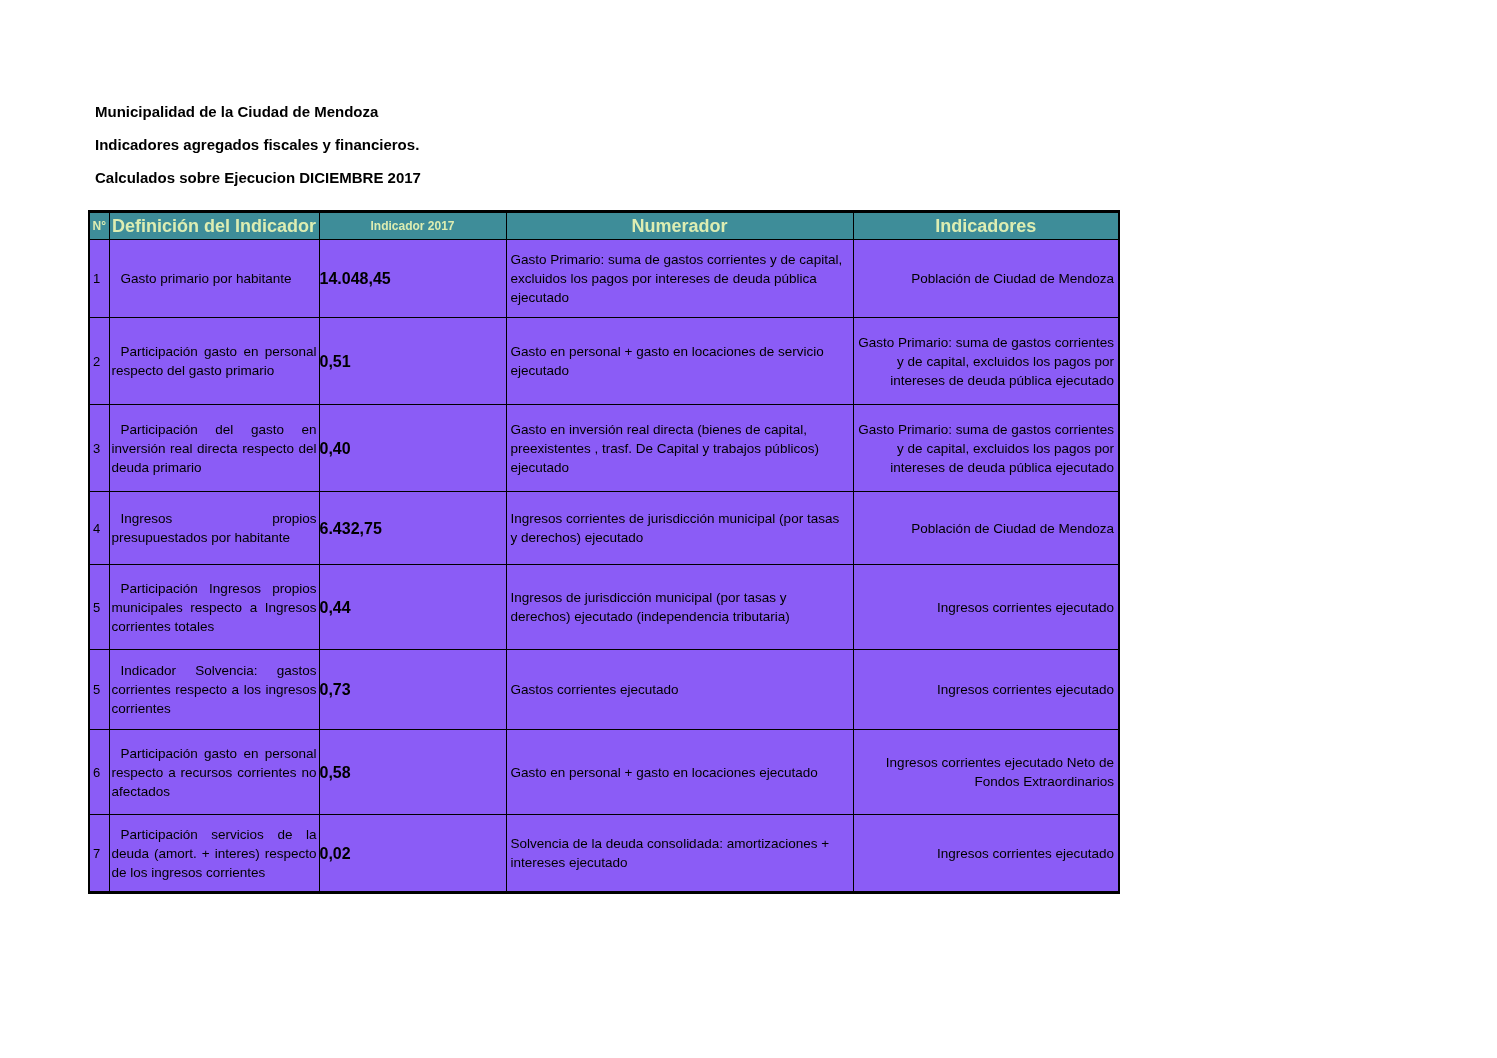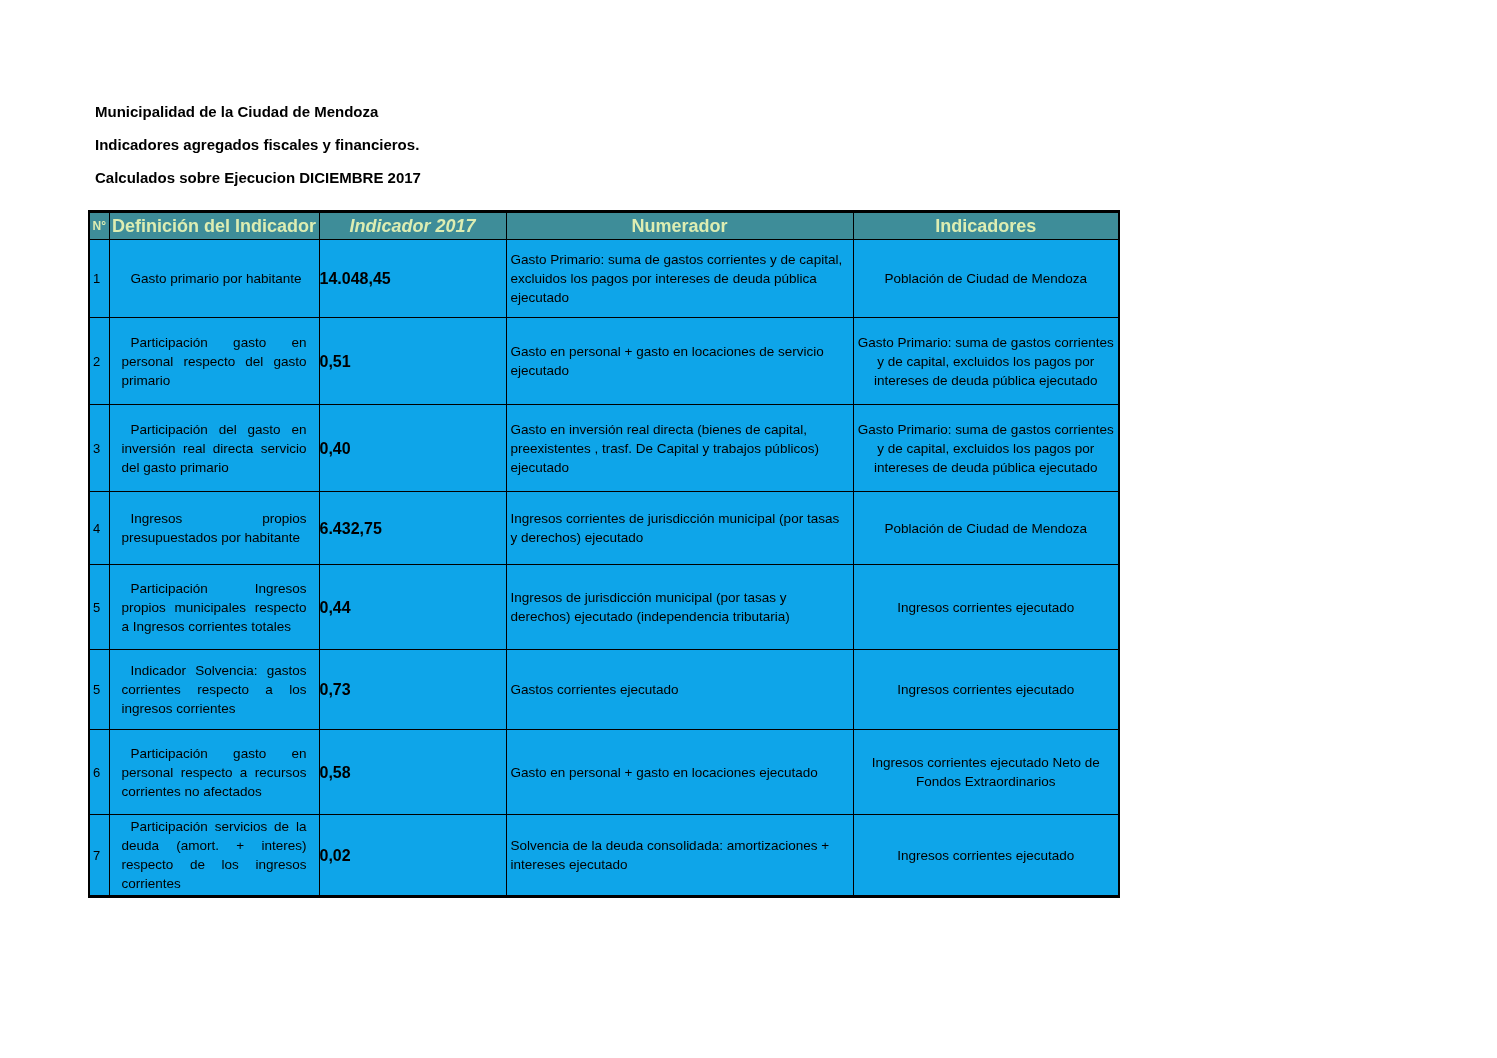--- a/index.html
+++ b/index.html
@@ -36,34 +36,34 @@
     border: 1px solid #000;
     font-weight: bold;
     font-size: 18px;
     height: 28px;
     text-align: center;
     vertical-align: middle;
     overflow: hidden;
     white-space: nowrap;
   }
   thead th.th-n { font-size: 12px; padding: 0; }
-  thead th.th-ind { font-size: 18px; font-style: italic; }
+  thead th.th-ind { font-size: 12px; }
   tbody td {
     border: 1px solid #000;
-    background: #0ea5e9;
+    background: #8b5cf6;
     font-size: 13.5px;
     line-height: 19px;
     vertical-align: middle;
     overflow: hidden;
   }
   td.cell-n { text-align: left; padding-left: 3px; font-size: 13px; }
-  td.cell-def { text-align: justify; padding: 2px 12px; text-indent: 9px; }
+  td.cell-def { text-align: justify; padding: 2px 2px; text-indent: 9px; }
   td.cell-ind { font-weight: bold; font-size: 16px; }
   td.cell-num { text-align: left; padding: 2px 4px; }
-  td.cell-den { text-align: center; padding: 14px 4px; }
+  td.cell-den { text-align: right; padding: 14px 4px; }
   tbody tr:nth-child(1) { height: 78px; }
   tbody tr:nth-child(2) { height: 87px; }
   tbody tr:nth-child(3) { height: 87px; }
   tbody tr:nth-child(4) { height: 73px; }
   tbody tr:nth-child(5) { height: 85px; }
   tbody tr:nth-child(6) { height: 80px; }
   tbody tr:nth-child(7) { height: 85px; }
   tbody tr:nth-child(8) { height: 78px; }
 </style>
 </head>
@@ -106,21 +106,21 @@
     <tr>
       <td class="cell-n">2</td>
       <td class="cell-def">Participación gasto en personal respecto del gasto primario</td>
       <td class="cell-ind">0,51</td>
       <td class="cell-num">Gasto en personal + gasto en locaciones de servicio ejecutado</td>
       <td class="cell-den">Gasto Primario: suma de gastos corrientes y de capital, excluidos los pagos por intereses de deuda pública ejecutado</td>
     </tr>
 
     <tr>
       <td class="cell-n">3</td>
-      <td class="cell-def">Participación del gasto en inversión real directa servicio del gasto primario</td>
+      <td class="cell-def">Participación del gasto en inversión real directa respecto del deuda primario</td>
       <td class="cell-ind">0,40</td>
       <td class="cell-num">Gasto en inversión real directa (bienes de capital, preexistentes , trasf. De Capital y trabajos públicos) ejecutado</td>
       <td class="cell-den">Gasto Primario: suma de gastos corrientes y de capital, excluidos los pagos por intereses de deuda pública ejecutado</td>
     </tr>
 
     <tr>
       <td class="cell-n">4</td>
       <td class="cell-def">Ingresos propios presupuestados por habitante</td>
       <td class="cell-ind">6.432,75</td>
       <td class="cell-num">Ingresos corrientes de jurisdicción municipal (por tasas y derechos) ejecutado</td>

